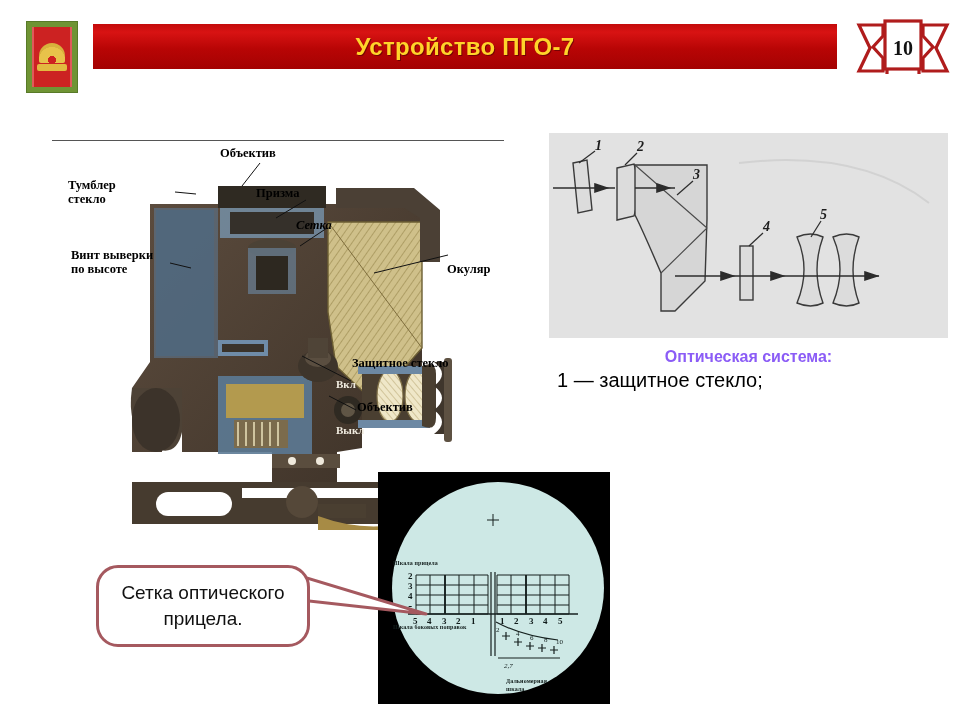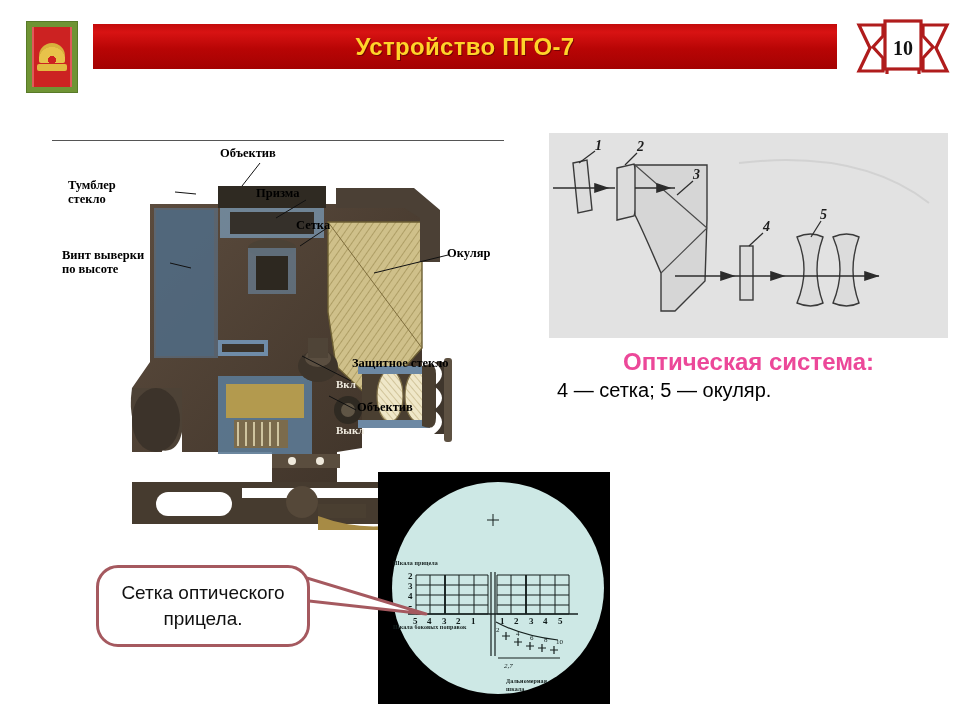--- a/index.html
+++ b/index.html
@@ -48,21 +48,21 @@
   
   .photo-block{position:absolute;left:44px;top:128px;width:470px;height:410px;}
   .rule{position:absolute;left:8px;top:12px;width:452px;height:0;border-top:1px solid #555;}
   .device{position:absolute;left:78px;top:24px;width:360px;height:382px;}
 
   .lbl{position:absolute;font-family:"Liberation Serif",serif;font-weight:bold;color:#000;font-size:12.5px;line-height:14px;white-space:pre-line;}
 
   
   .optic-box{position:absolute;left:549px;top:133px;width:399px;height:205px;background:#e2e2e2;overflow:hidden;}
   .optic-cap{position:absolute;left:549px;top:348px;width:399px;}
-  .optic-title{font-size:24px;font-weight:bold;color:#ec4899;text-align:center;}
+  .optic-title{font-size:16px;font-weight:bold;color:#8b5cf6;text-align:center;}
   .optic-line{font-size:20px;color:#000;line-height:28px;padding-left:8px;}
 
   
   .reticle-box{position:absolute;left:378px;top:472px;width:232px;height:232px;background:#000000;overflow:hidden;}
   .reticle-circle{position:absolute;left:14px;top:10px;width:212px;height:212px;border-radius:50%;background:#cde8e5;}
   .rtxt{position:absolute;font-family:"Liberation Serif",serif;font-weight:bold;color:#15201f;font-size:6px;letter-spacing:.1px;white-space:nowrap;}
 
   
   .callout{
     position:absolute;left:96px;top:565px;width:214px;height:82px;
@@ -198,23 +198,23 @@
         <path d="M126 135 L147 140"></path>
         <path d="M307 253 L258 228"></path>
         <path d="M312 282 L285 268"></path>
       </g>
     </svg>
 
     <div class="lbl" style="left:176px;top:18px;">Объектив</div>
     <div class="lbl" style="left:24px;top:50px;">Тумблер
 стекло</div>
     <div class="lbl" style="left:212px;top:58px;">Призма</div>
-    <div class="lbl" style="left:252px;top:90px;">Сетка</div>
-    <div class="lbl" style="left:403px;top:118px;">Окуляр</div>
-    <div class="lbl" style="left:18px;top:120px;">Винт выверки
+    <div class="lbl" style="left:252px;top:90px;font-style:italic;">Сетка</div>
+    <div class="lbl" style="left:403px;top:134px;">Окуляр</div>
+    <div class="lbl" style="left:27px;top:120px;">Винт выверки
 по высоте</div>
     <div class="lbl" style="left:308px;top:228px;">Защитное стекло</div>
     <div class="lbl" style="left:313px;top:272px;">Объектив</div>
   </div>
 
   <div class="optic-box">
     <svg viewBox="0 0 399 205" width="399" height="205">
       <rect width="399" height="205" fill="#e2e2e2"></rect>
 
       <path d="M190 30 q120 -14 190 40" fill="none" stroke="#d2d2d2" stroke-width="2"></path>
@@ -258,21 +258,21 @@
         <text x="88" y="18">2</text>
         <text x="144" y="46">3</text>
         <text x="214" y="98">4</text>
         <text x="271" y="86">5</text>
       </g>
     </svg>
   </div>
 
   <div class="optic-cap">
     <div class="optic-title">Оптическая система:</div>
-    <div class="optic-line">4 — сетка; 5 — окуляр.</div>
+    <div class="optic-line">1 — защитное стекло;</div>
   </div>
 
   <div class="reticle-box">
     <div class="reticle-circle"></div>
 
     <svg style="position:absolute;left:0;top:0;" width="232" height="232" viewBox="0 0 232 232">
       <g stroke="#16211f" stroke-width="1" fill="none">
 
         <path d="M115 42 v12 M109 48 h12"></path>
 

